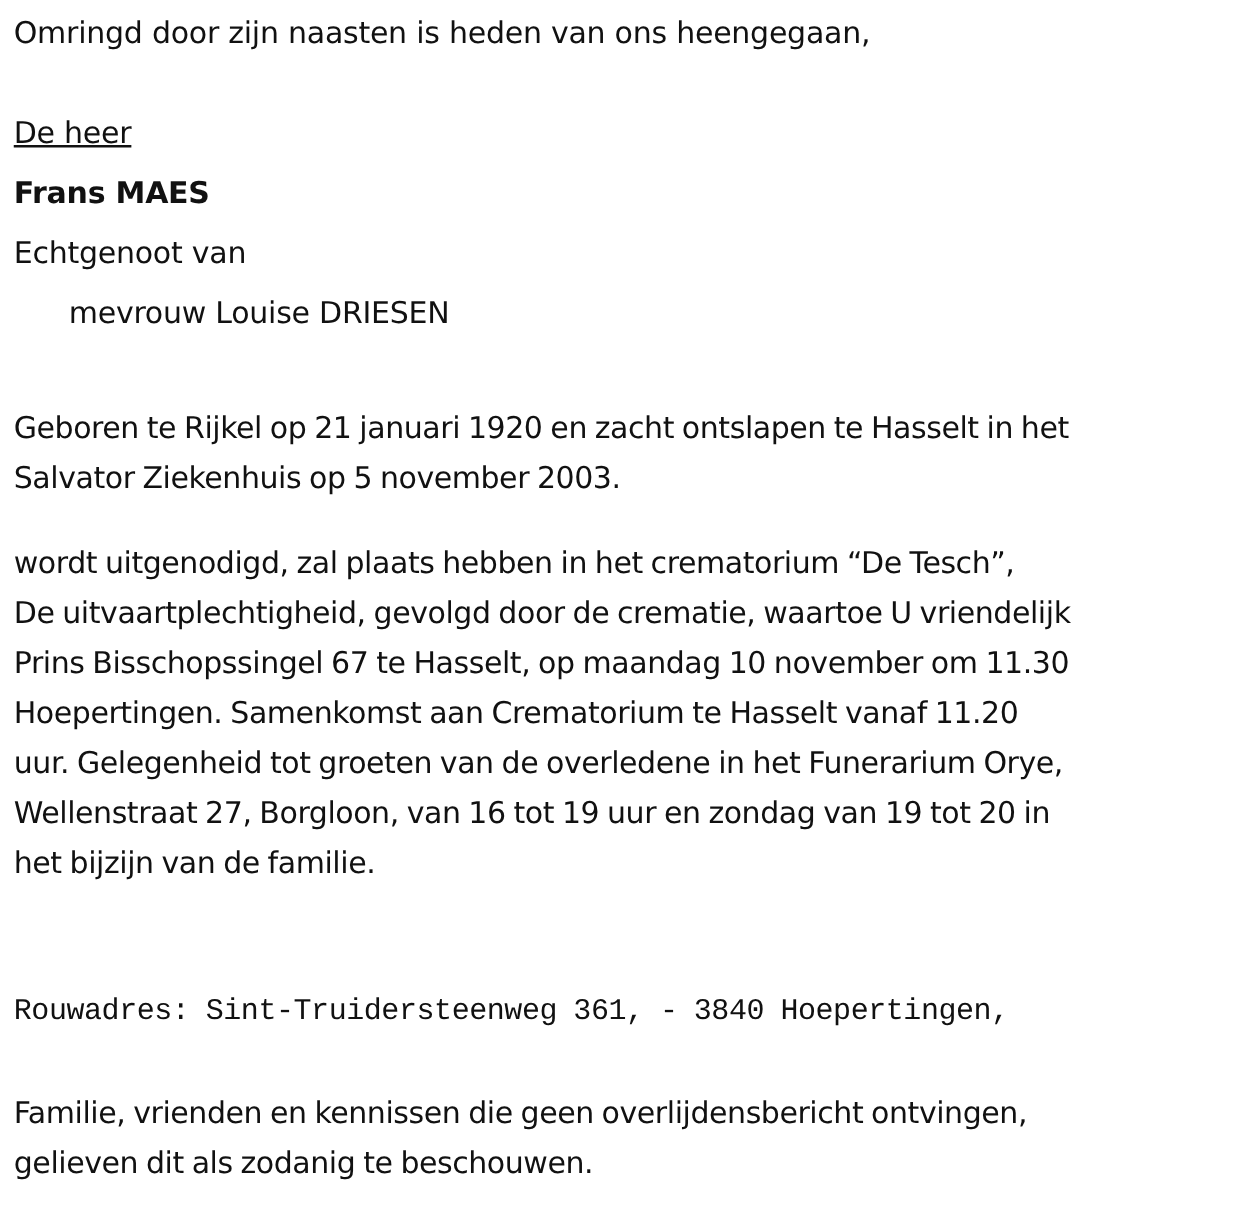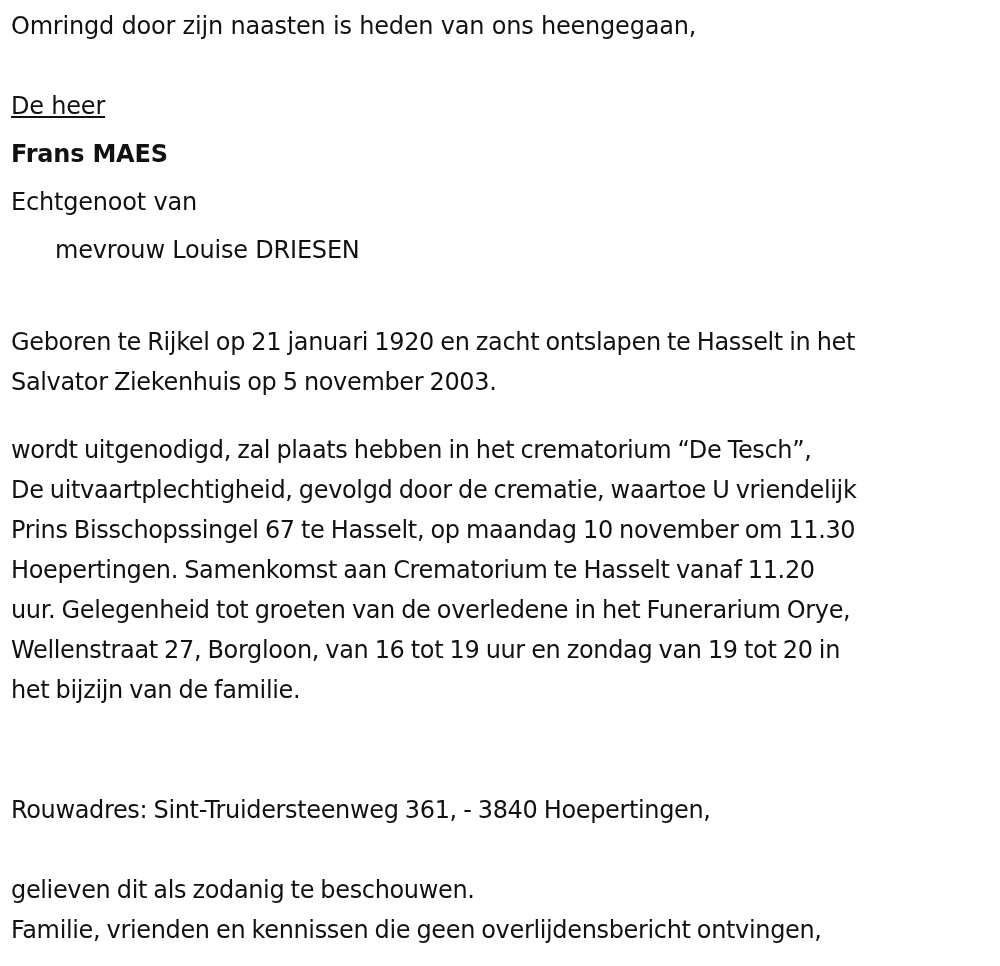--- a/index.html
+++ b/index.html
@@ -53,21 +53,21 @@
   <div class="para" style="top:430px;">
     <span>wordt uitgenodigd, zal plaats hebben in het crematorium “De Tesch”,</span>
     <span>De uitvaartplechtigheid, gevolgd door de crematie, waartoe U vriendelijk</span>
     <span>Prins Bisschopssingel 67 te Hasselt, op maandag 10 november om 11.30</span>
     <span>Hoepertingen. Samenkomst aan Crematorium te Hasselt vanaf 11.20</span>
     <span>uur. Gelegenheid tot groeten van de overledene in het Funerarium Orye,</span>
     <span>Wellenstraat 27, Borgloon, van 16 tot 19 uur en zondag van 19 tot 20 in</span>
     <span>het bijzijn van de familie.</span>
   </div>
 
-  <div class="para" style="top:790px;">
+  <div class="para" style="top:790px;font-family:Liberation Mono, monospace;">
     <span>Rouwadres: Sint-Truidersteenweg 361, - 3840 Hoepertingen,</span>
   </div>
 
   <div class="para" style="top:870px;">
+    <span>Familie, vrienden en kennissen die geen overlijdensbericht ontvingen,</span>
     <span>gelieven dit als zodanig te beschouwen.</span>
-    <span>Familie, vrienden en kennissen die geen overlijdensbericht ontvingen,</span>
   </div>
 </div>
 
 </body></html>

